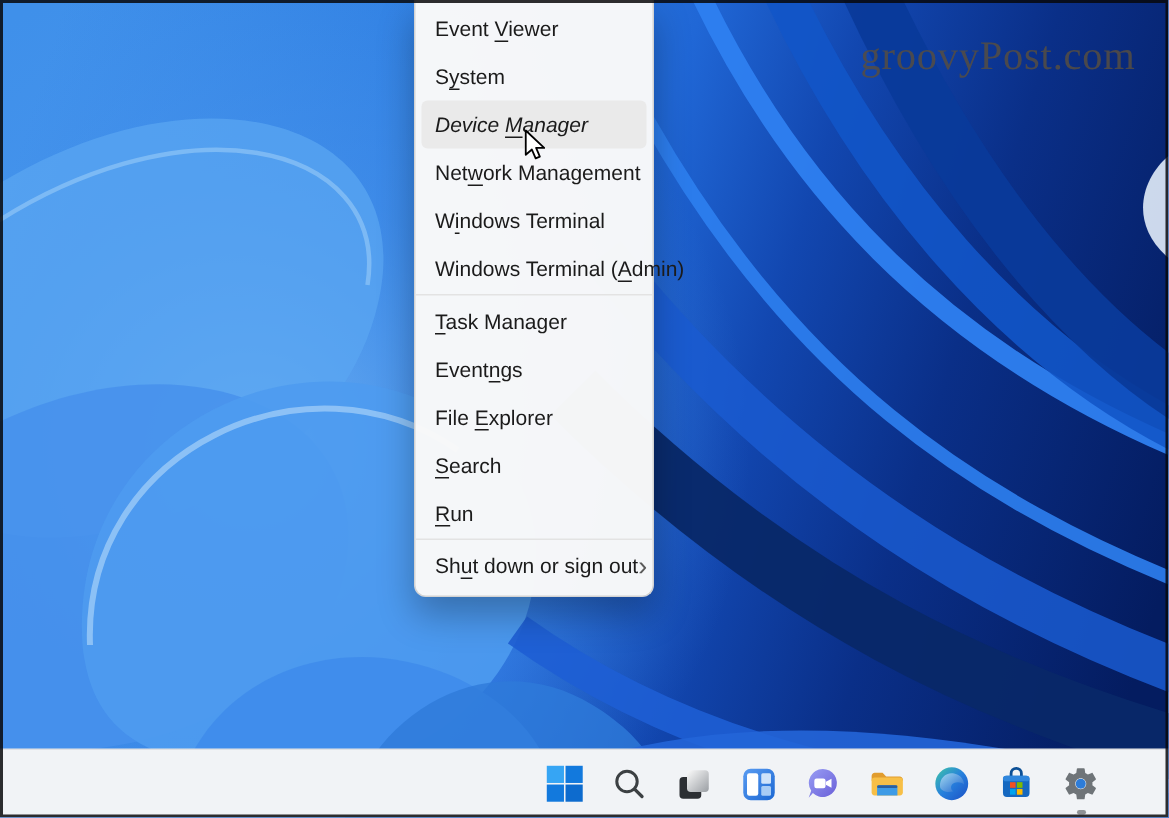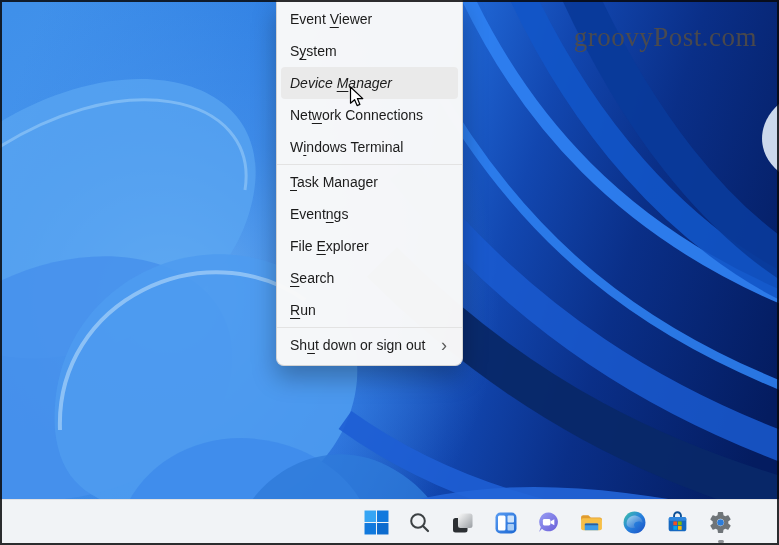--- a/index.html
+++ b/index.html
@@ -4,21 +4,21 @@
 <style>
   html,body{margin:0;padding:0;}
   body{width:779px;height:545px;overflow:hidden;font-family:"Liberation Sans",sans-serif;}
   .screen{position:relative;width:779px;height:545px;background:#1b63d4;overflow:hidden;}
   .screen::after{content:"";position:absolute;inset:0;box-shadow:inset 0 0 0 2px rgba(8,8,10,.85);pointer-events:none;z-index:60;}
   .wallpaper{position:absolute;inset:0;}
   .wallpaper svg{display:block;width:100%;height:100%;}
   .watermark{position:absolute;top:22px;right:22px;font-family:"Liberation Serif",serif;
     font-size:27px;letter-spacing:.5px;color:rgba(86,78,66,.85);z-index:5;margin-left:39px;}
   
-  .menu{position:absolute;left:276px;top:0;width:187px;box-sizing:border-box;z-index:20;
+  .menu{position:absolute;left:276px;top:0;width:160px;box-sizing:border-box;z-index:20;
     background:rgba(249,249,249,.98);border:1px solid #d3d3d3;border-top:none;
     border-radius:0 0 8px 8px;box-shadow:0 12px 24px rgba(0,0,0,.28);
     padding:3px 4px 4px;}
   .menu-item{height:32px;display:flex;align-items:center;padding:0 9px;border-radius:4px;
     font-size:14px;color:#1b1b1b;cursor:default;white-space:nowrap;}
   .menu-item.highlighted{background:#eaeaea;font-style:italic;}
   .mi-label .accel{text-decoration:underline;text-underline-offset:3px;text-decoration-thickness:1px;}
   .chevron{margin-left:auto;margin-right:2px;font-size:18px;line-height:1;color:#5a5a5a;}
   .separator{height:1px;background:#e3e3e3;margin:1px -4px;}
   
@@ -85,24 +85,27 @@
         <div class="menu-item">
           <span class="mi-label"><span>Event </span><span class="accel">V</span><span>iewer</span></span>
         </div>
         <div class="menu-item">
           <span class="mi-label"><span>S</span><span class="accel">y</span><span>stem</span></span>
         </div>
         <div class="menu-item highlighted">
           <span class="mi-label"><span>Device </span><span class="accel">M</span><span>anager</span></span>
         </div>
         <div class="menu-item">
-          <span class="mi-label"><span>Net</span><span class="accel">w</span><span>ork Connections</span></span>
+          <span class="mi-label"><span>Net</span><span class="accel">w</span><span>ork Management</span></span>
         </div>
         <div class="menu-item">
           <span class="mi-label"><span>W</span><span class="accel">i</span><span>ndows Terminal</span></span>
+        </div>
+        <div class="menu-item">
+          <span class="mi-label"><span>Windows Terminal (</span><span class="accel">A</span><span>dmin)</span></span>
         </div>
         <div class="separator"></div>
         <div class="menu-item">
           <span class="mi-label"><span></span><span class="accel">T</span><span>ask Manager</span></span>
         </div>
         <div class="menu-item">
           <span class="mi-label"><span>Event</span><span class="accel">n</span><span>gs</span></span>
         </div>
         <div class="menu-item">
           <span class="mi-label"><span>File </span><span class="accel">E</span><span>xplorer</span></span>

